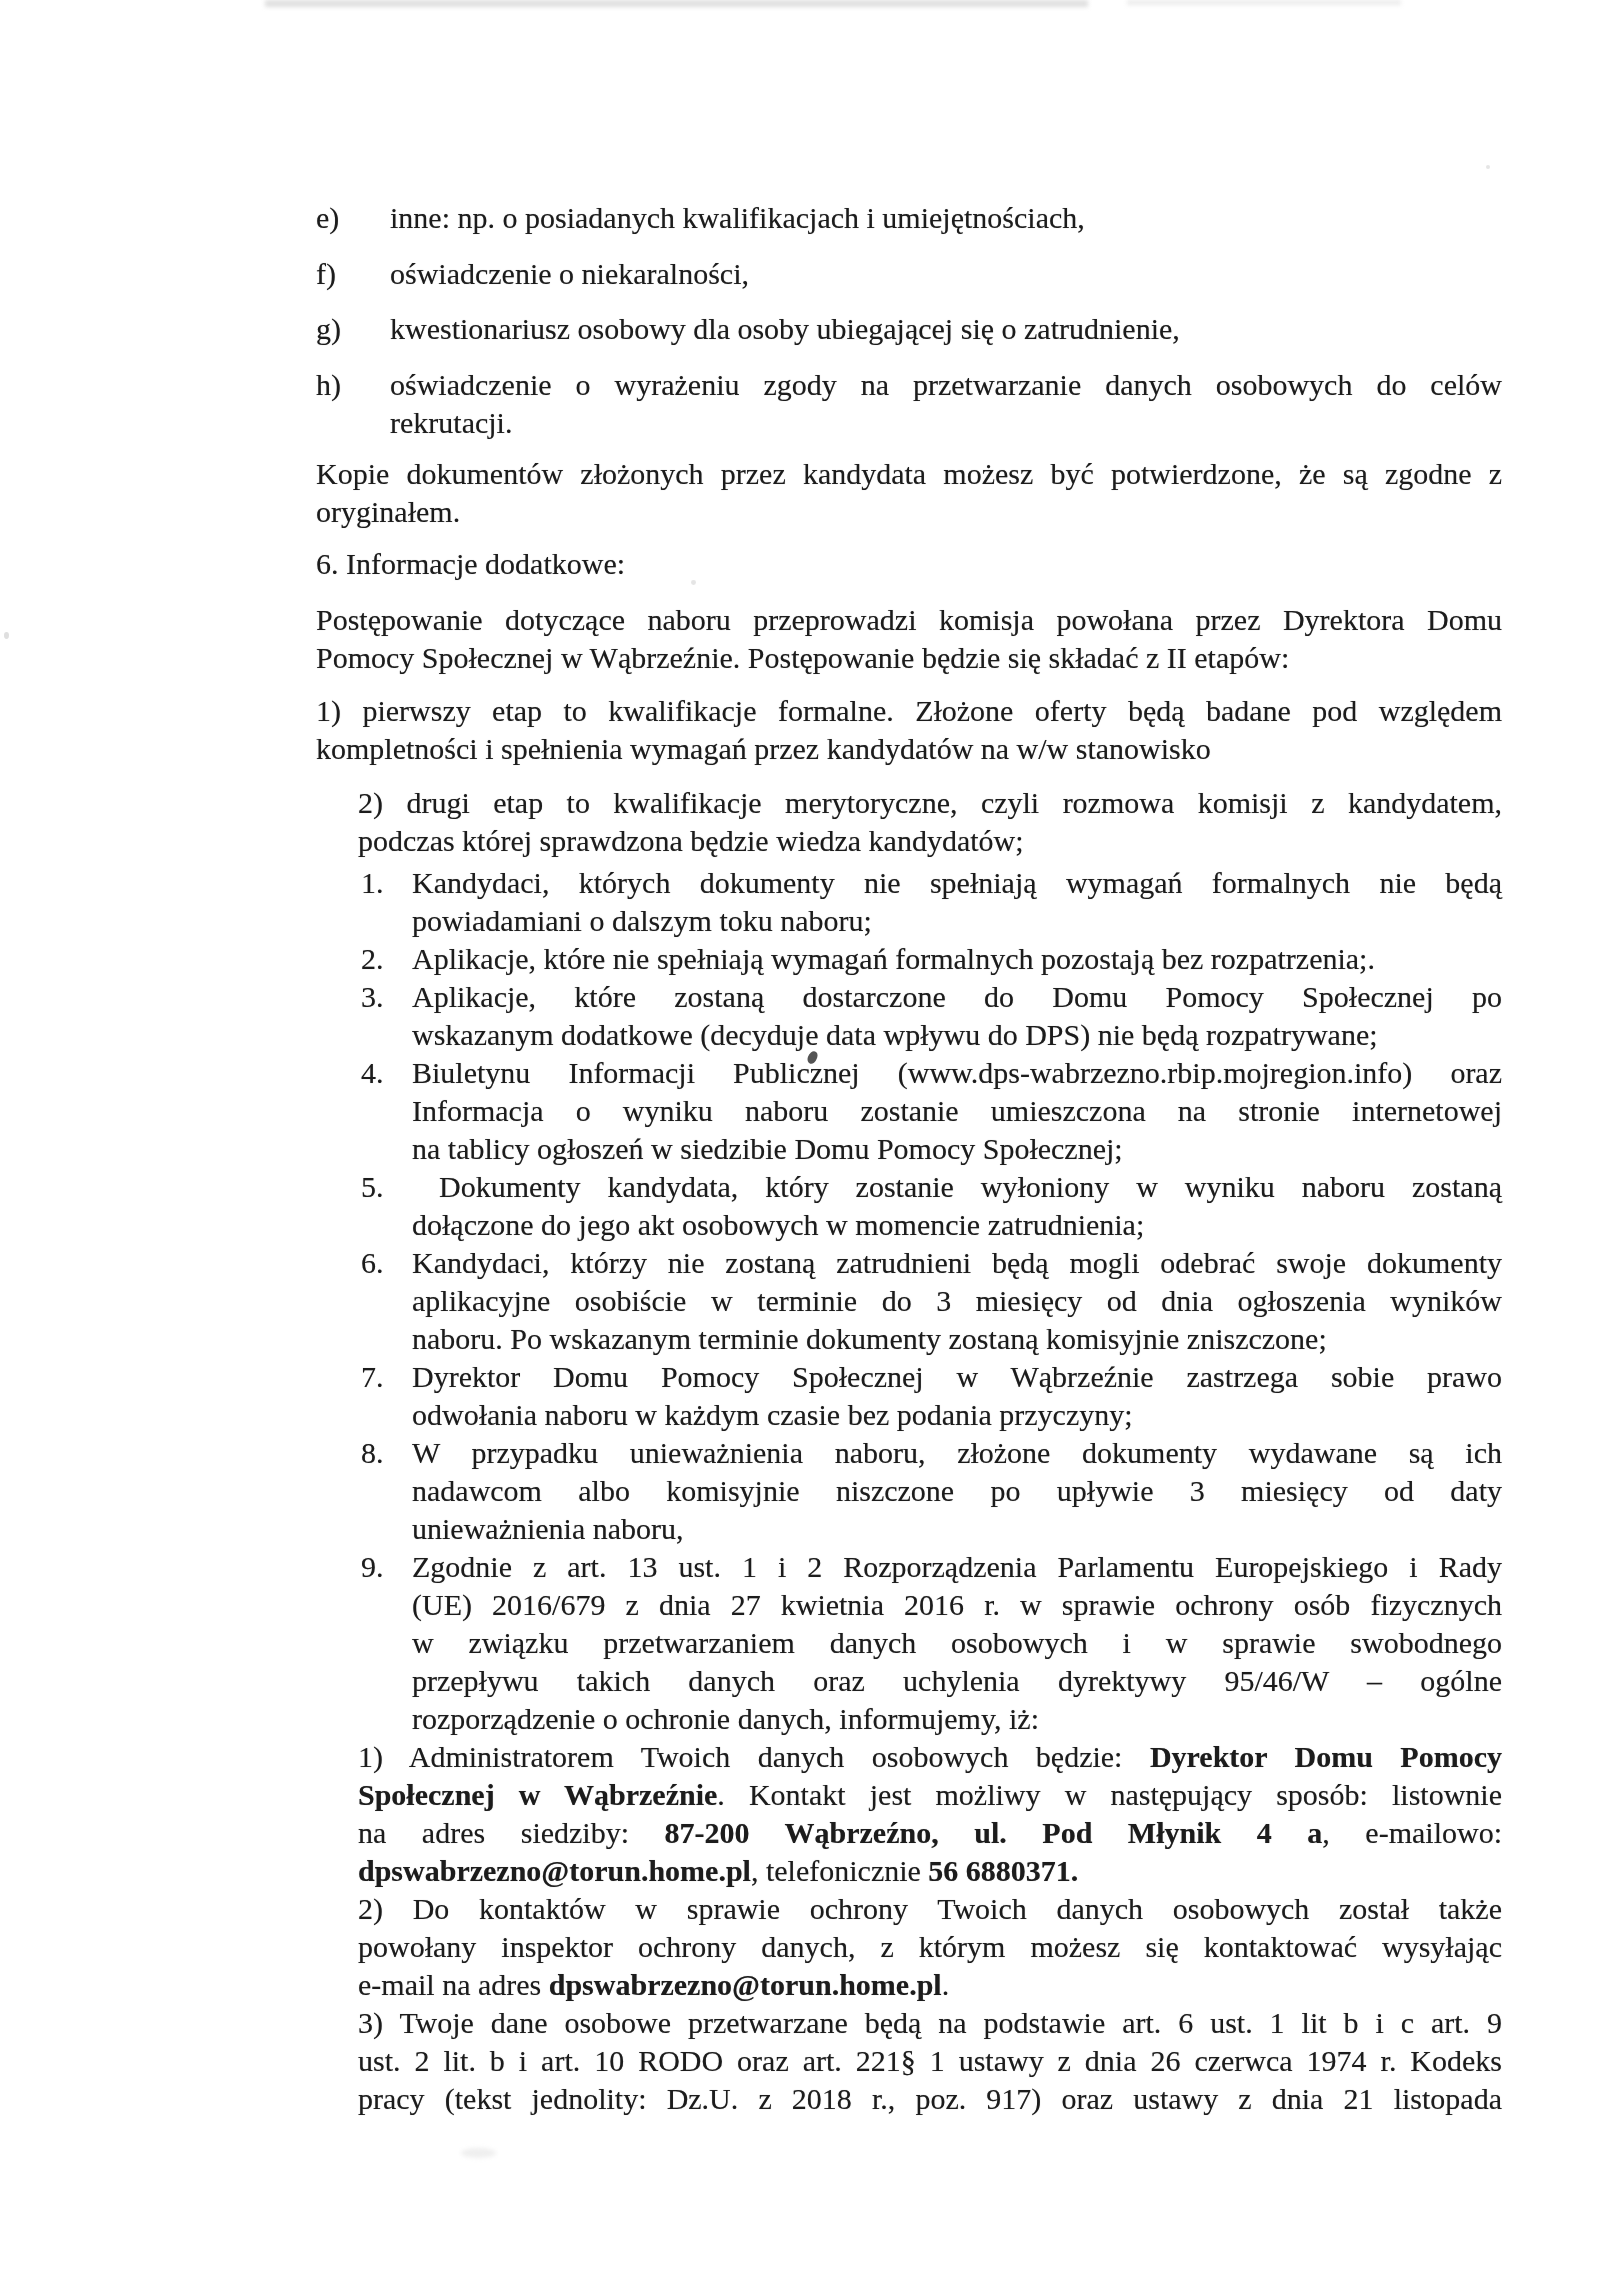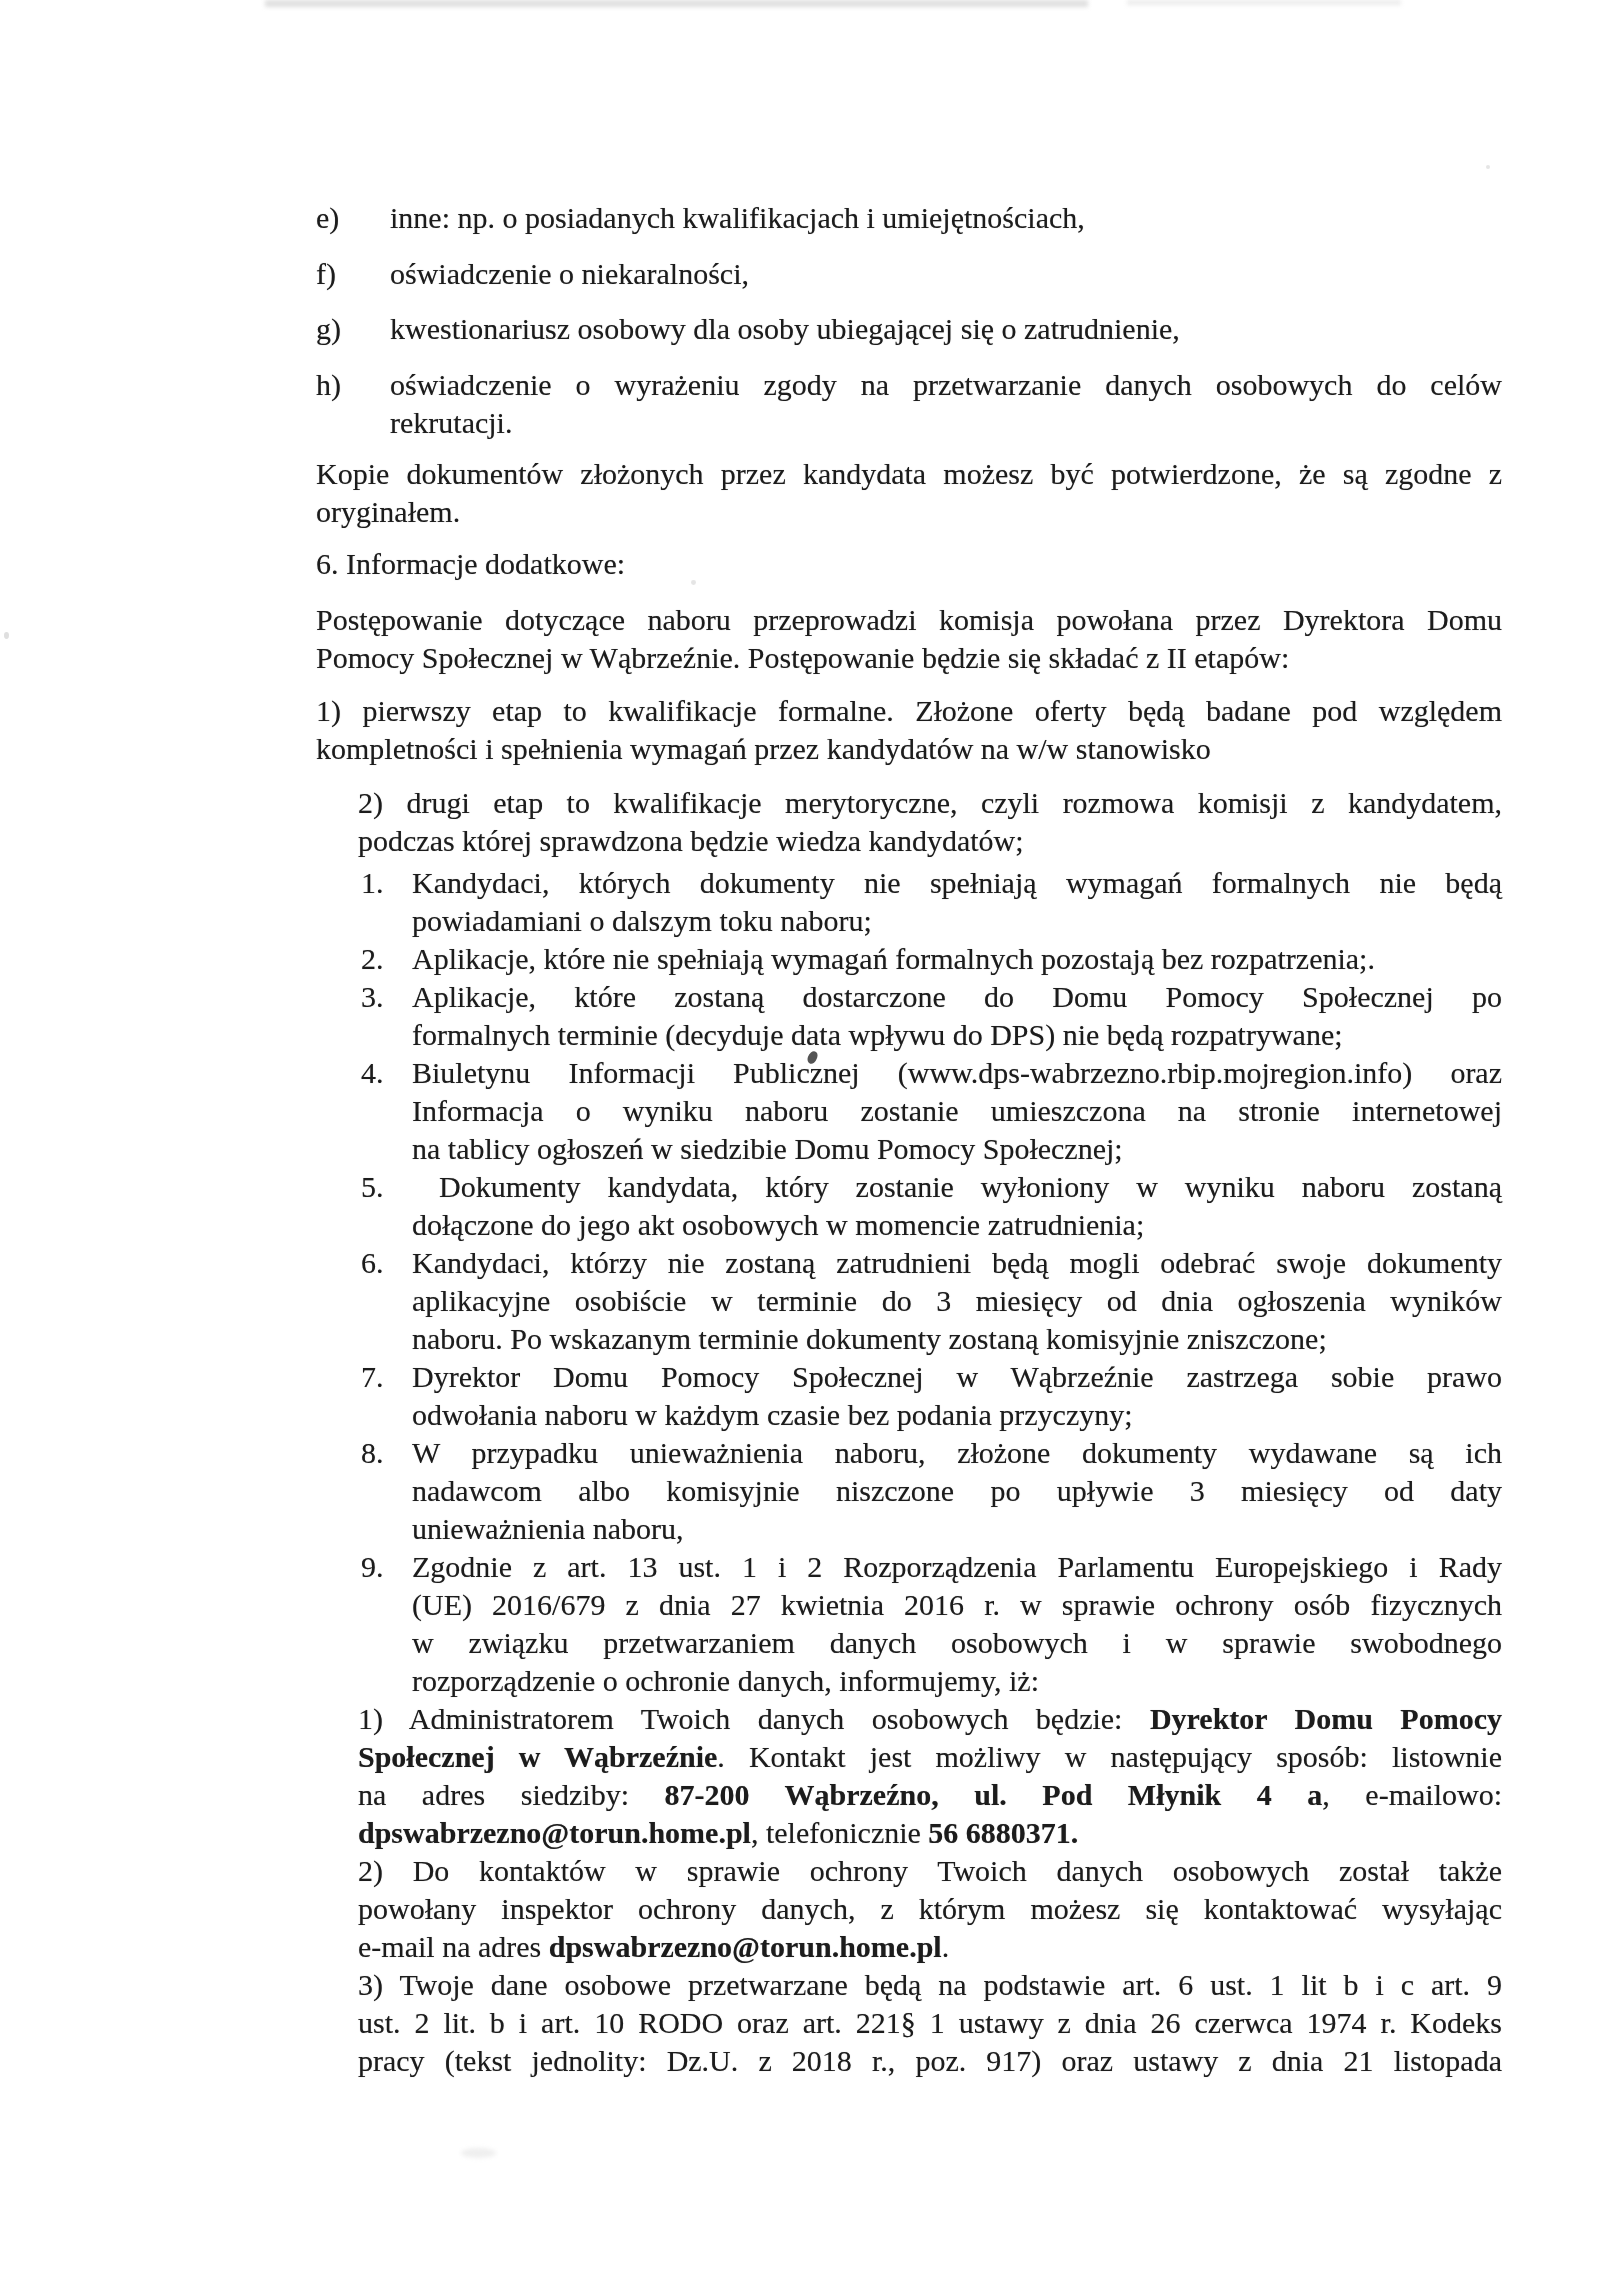--- a/index.html
+++ b/index.html
@@ -144,21 +144,21 @@
         <div class="nmark">2.</div>
         <div class="ntext">
           <div class="tl nl"><span>Aplikacje, które nie spełniają wymagań formalnych pozostają bez rozpatrzenia;.</span></div>
         </div>
       </div>
 
       <div class="nitem">
         <div class="nmark">3.</div>
         <div class="ntext">
           <div class="tl jl"><span>Aplikacje, które zostaną dostarczone do Domu Pomocy Społecznej po</span></div>
-          <div class="tl nl"><span>formalnych terminie (decyduje data wpływu do DPS) nie będą rozpatrywane;</span></div>
+          <div class="tl nl"><span>wskazanym dodatkowe (decyduje data wpływu do DPS) nie będą rozpatrywane;</span></div>
         </div>
       </div>
 
       <div class="nitem">
         <div class="nmark">4.</div>
         <div class="ntext">
           <div class="tl jl"><span>Biuletynu Informacji Publicznej (www.dps-wabrzezno.rbip.mojregion.info) oraz</span></div>
           <div class="tl jl"><span>Informacja o wyniku naboru zostanie umieszczona na stronie internetowej</span></div>
           <div class="tl nl"><span>na tablicy ogłoszeń w siedzibie Domu Pomocy Społecznej;</span></div>
         </div>
@@ -197,20 +197,21 @@
           <div class="tl nl"><span>unieważnienia naboru,</span></div>
         </div>
       </div>
 
       <div class="nitem">
         <div class="nmark">9.</div>
         <div class="ntext">
           <div class="tl jl"><span>Zgodnie z art. 13 ust. 1 i 2 Rozporządzenia Parlamentu Europejskiego i Rady</span></div>
           <div class="tl jl"><span>(UE) 2016/679 z dnia 27 kwietnia 2016 r. w sprawie ochrony osób fizycznych</span></div>
           <div class="tl jl"><span>w związku przetwarzaniem danych osobowych i w sprawie swobodnego</span></div>
+          <div class="tl jl"><span>przepływu takich danych oraz uchylenia dyrektywy 95/46/W – ogólne</span></div>
           <div class="tl nl"><span>rozporządzenie o ochronie danych, informujemy, iż:</span></div>
         </div>
       </div>
     </div>
 
   <div class="rodo">
 
       <div class="rpara">
         <div class="tl jl"><span>1) Administratorem Twoich danych osobowych będzie: </span><span class="b">Dyrektor Domu Pomocy</span></div>
         <div class="tl jl"><span class="b">Społecznej w Wąbrzeźnie</span><span>. Kontakt jest możliwy w następujący sposób: listownie</span></div>

